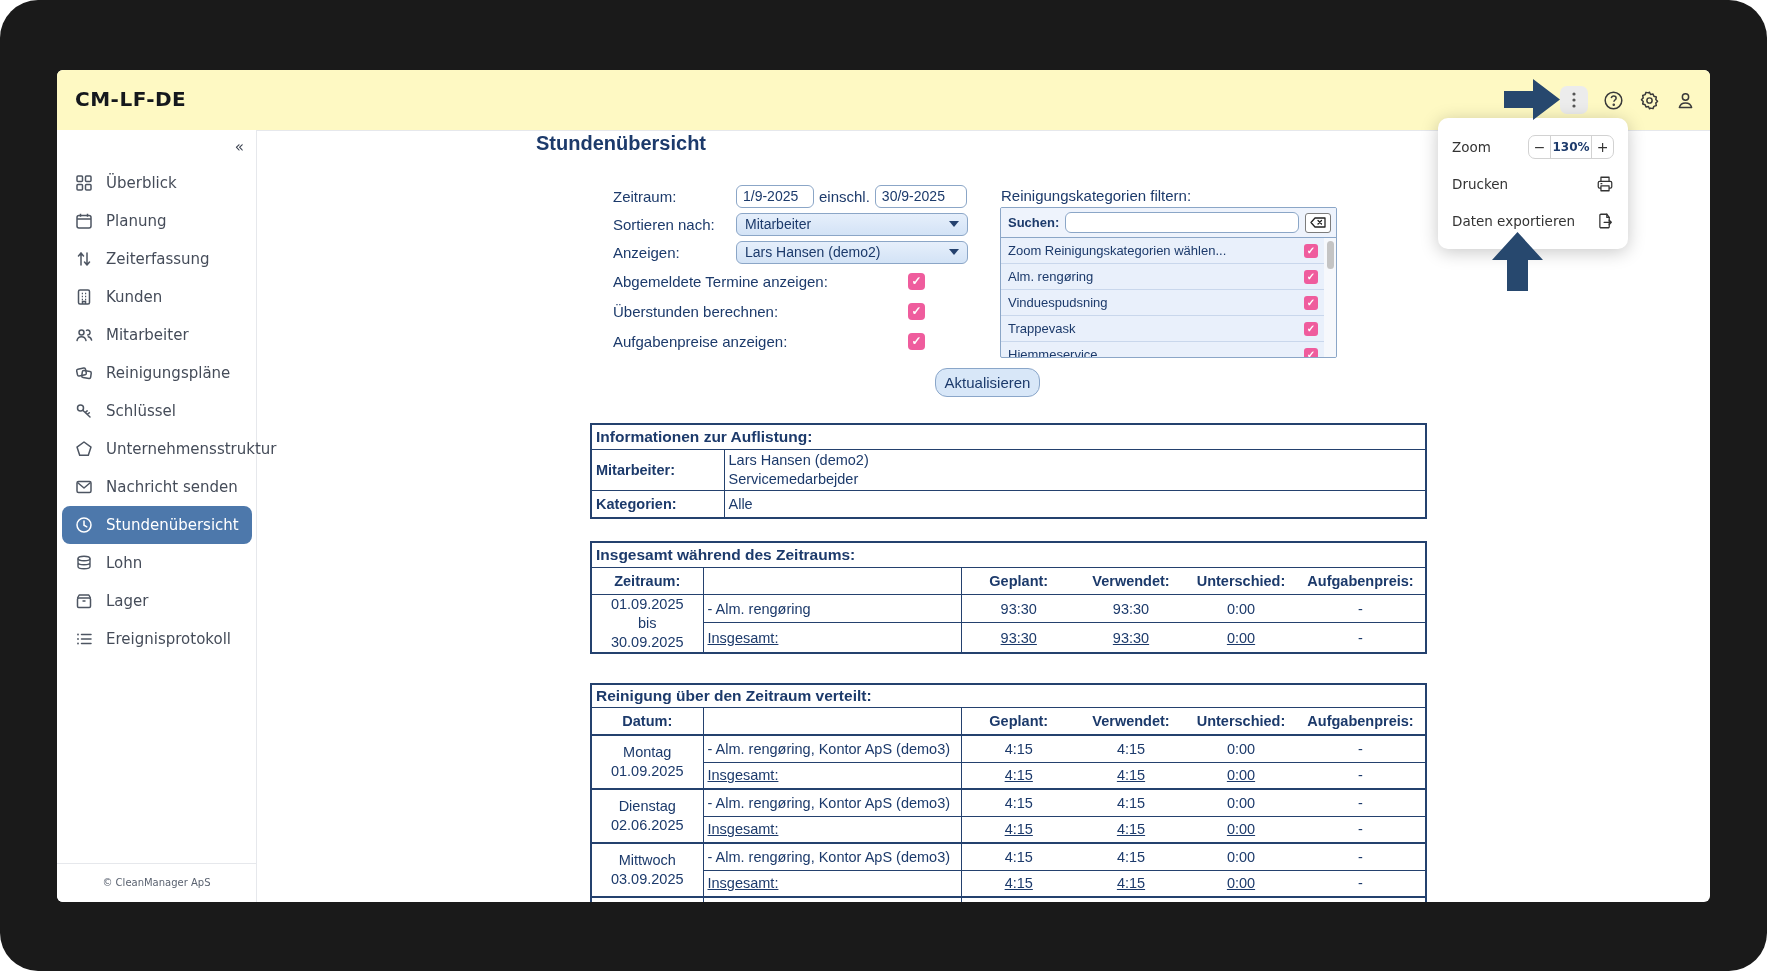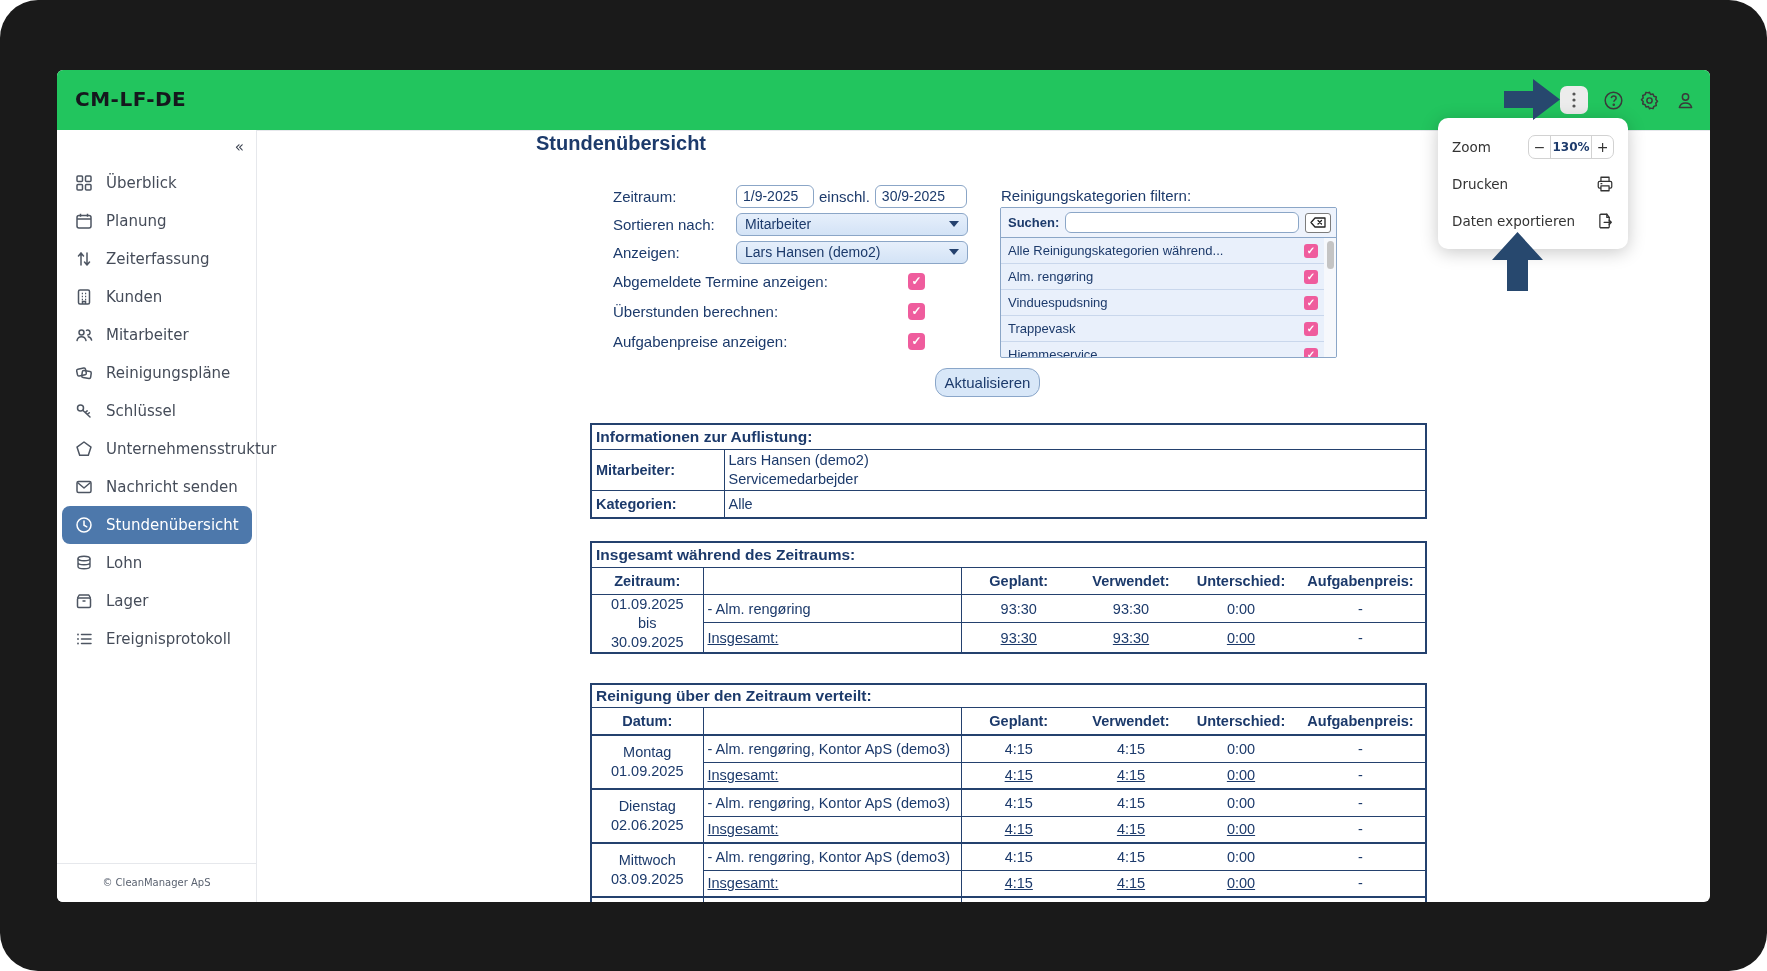--- a/index.html
+++ b/index.html
@@ -1,21 +1,21 @@
 <!DOCTYPE html>
 <html><head>
 <meta charset="utf-8">
 <style>
   html,body{margin:0;padding:0;width:1767px;height:971px;overflow:hidden;background:#fff;
     font-family:"Liberation Sans",sans-serif;}
   .frame{position:absolute;inset:0;background:#1a1a1a;border-radius:38px;}
   .window{position:absolute;left:57px;top:70px;width:1653px;height:832px;background:#fff;
     border-radius:6px;overflow:hidden;font-family:"DejaVu Sans",sans-serif;}
   
-  .topbar{position:absolute;left:0;top:0;right:0;height:60px;border-bottom:1px solid #e6e8ec;background:#22c55e;}
+  .topbar{position:absolute;left:0;top:0;right:0;height:60px;border-bottom:1px solid #e6e8ec;background:#fef9c3;}
   .brand{position:absolute;left:18px;top:17px;font-size:20px;font-weight:bold;color:#15181d;letter-spacing:.5px;}
   .topicons{position:absolute;right:14px;top:0;height:60px;display:flex;align-items:center;gap:15px;}
   .kebab-btn{width:28px;height:28px;background:#ececec;border-radius:7px;display:flex;align-items:center;justify-content:center;cursor:pointer;}
   .kebab-btn svg{display:block}
   .tool-ic{width:21px;height:21px;display:flex;align-items:center;justify-content:center;color:#3a3a3a;cursor:pointer;}
   
   .sidebar{position:absolute;left:0;top:60px;width:199px;bottom:0;border-right:1px solid #e6e8ec;background:#fff;}
   .collapse{position:absolute;right:12px;top:8px;font-size:15px;color:#3b4250;cursor:pointer;}
   .nav{position:absolute;left:5px;right:4px;top:34px;}
   .nav-item{height:38px;display:flex;align-items:center;gap:13px;padding-left:13px;border-radius:8px;
@@ -307,21 +307,21 @@
         <input value="" style="">
         <span class="clear-btn">
           <svg width="16" height="11" viewBox="0 0 16 11" fill="none" stroke="#222" stroke-width="1.3" stroke-linejoin="round">
               <path d="M5 1h10v9H5L1 5.5z"></path>
               <path d="M8 3.5l3.5 3.5M11.5 3.5L8 7" stroke-linecap="round"></path>
             </svg>
         </span>
       </div>
       <div class="catlist">
         <div class="catitem">
-          <span class="lbl">Alle Reinigungskategorien während...</span>
+          <span class="lbl">Zoom Reinigungskategorien wählen...</span>
           <span class="pinkcb sm"></span>
         </div>
         <div class="catitem">
           <span class="lbl">Alm. rengøring</span>
           <span class="pinkcb sm"></span>
         </div>
         <div class="catitem">
           <span class="lbl">Vinduespudsning</span>
           <span class="pinkcb sm"></span>
         </div>

